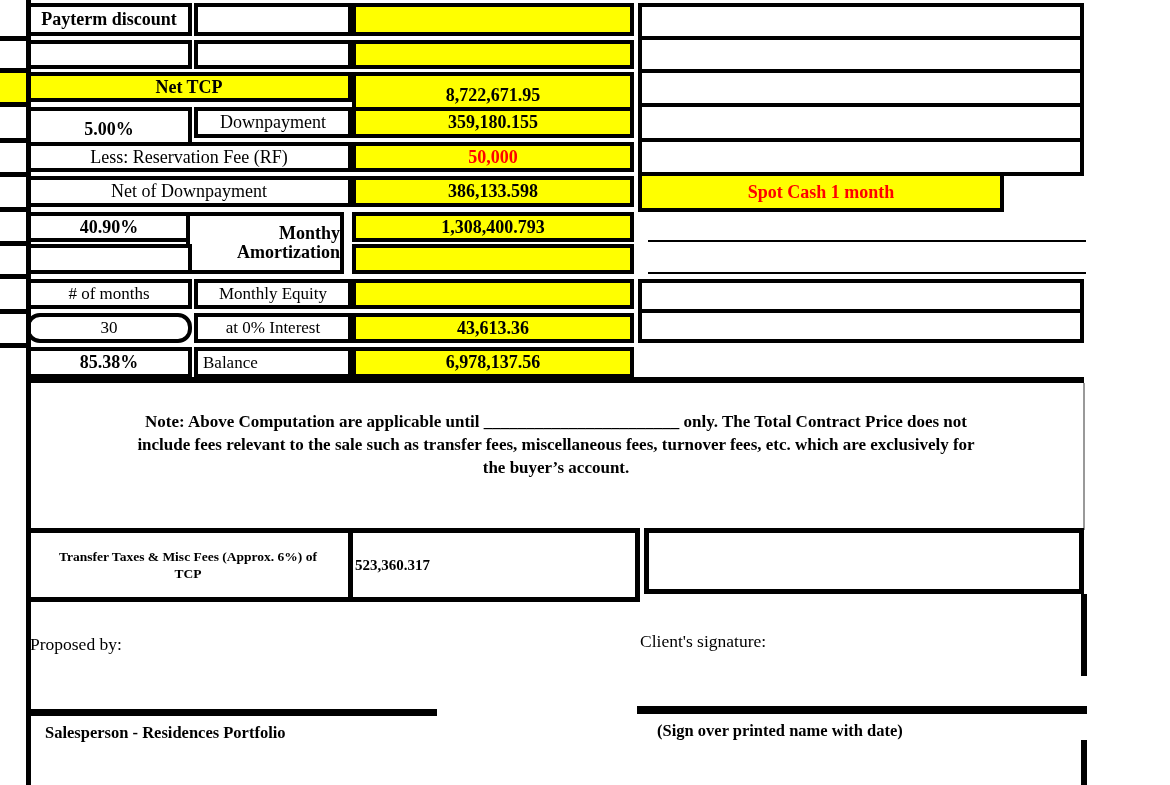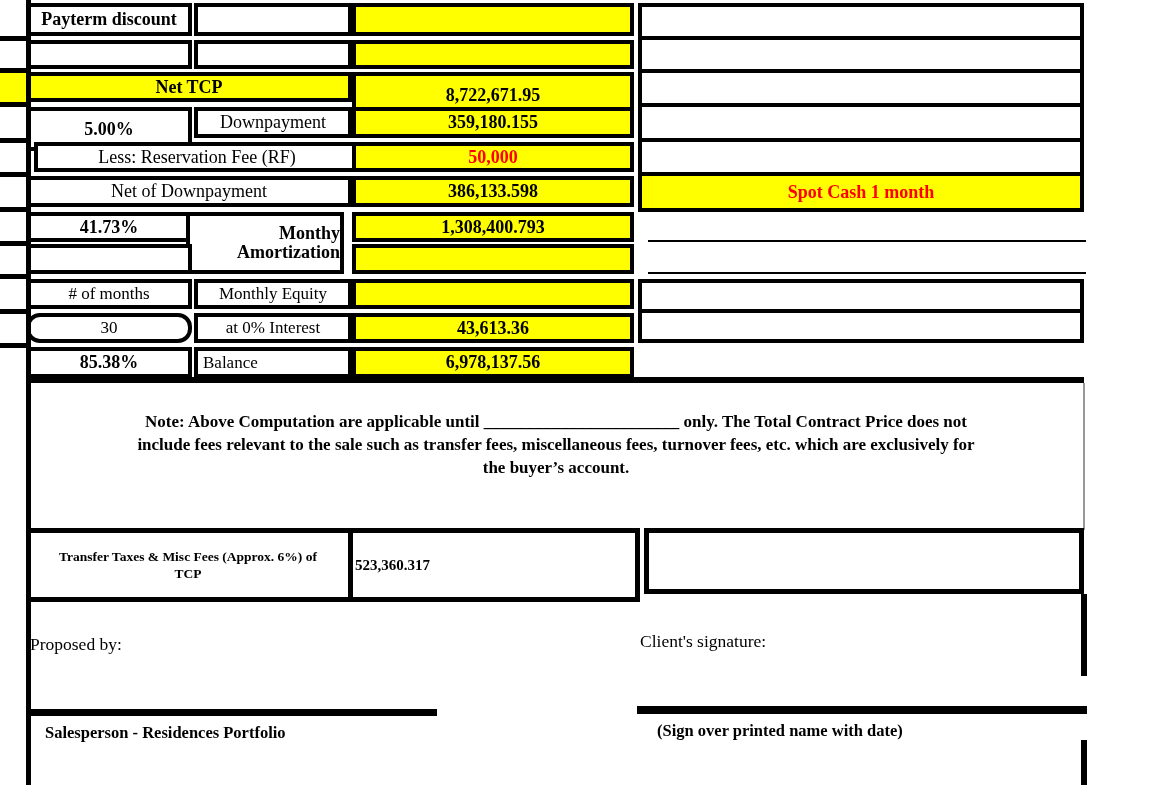--- a/index.html
+++ b/index.html
@@ -68,39 +68,39 @@
   <div class="cell b" style="left:26px;top:107px;width:166px;height:44px;">
       <span>5.00%</span>
     </div>
   <div class="cell" style="left:194px;top:107px;width:158px;height:31px;">
       <span>Downpayment</span>
     </div>
   <div class="cell yellow b" style="left:352px;top:107px;width:282px;height:31px;">
       <span>359,180.155</span>
     </div>
 
-  <div class="cell" style="left:26px;top:142px;width:326px;height:30px;margin-left:8px;">
+  <div class="cell" style="left:26px;top:142px;width:326px;height:30px;">
       <span>Less: Reservation Fee (RF)</span>
     </div>
   <div class="cell yellow b red" style="left:352px;top:142px;width:282px;height:30px;">
       <span>50,000</span>
     </div>
 
   <div class="cell" style="left:26px;top:176px;width:326px;height:31px;">
       <span>Net of Downpayment</span>
     </div>
   <div class="cell yellow b" style="left:352px;top:176px;width:282px;height:31px;">
       <span>386,133.598</span>
     </div>
-  <div class="cell yellow b red" style="left:638px;top:172px;width:446px;height:40px;">
+  <div class="cell yellow b red" style="left:638px;top:172px;width:366px;height:40px;">
       <span>Spot Cash 1 month</span>
     </div>
 
   <div class="cell b" style="left:26px;top:212px;width:166px;height:30px;">
-      <span>41.73%</span>
+      <span>40.90%</span>
     </div>
   <div class="cell b" style="left:186px;top:212px;width:158px;height:62px;flex-direction:column;align-items:flex-end;">
     <span>Monthy</span>
     <span>Amortization</span>
   </div>
   <div class="cell yellow b" style="left:352px;top:212px;width:282px;height:30px;">
       <span>1,308,400.793</span>
     </div>
   <div class="thin" style="left:648px;top:240px;width:438px;"></div>
   <div class="cell" style="left:26px;top:244px;width:166px;height:30px;"></div>

